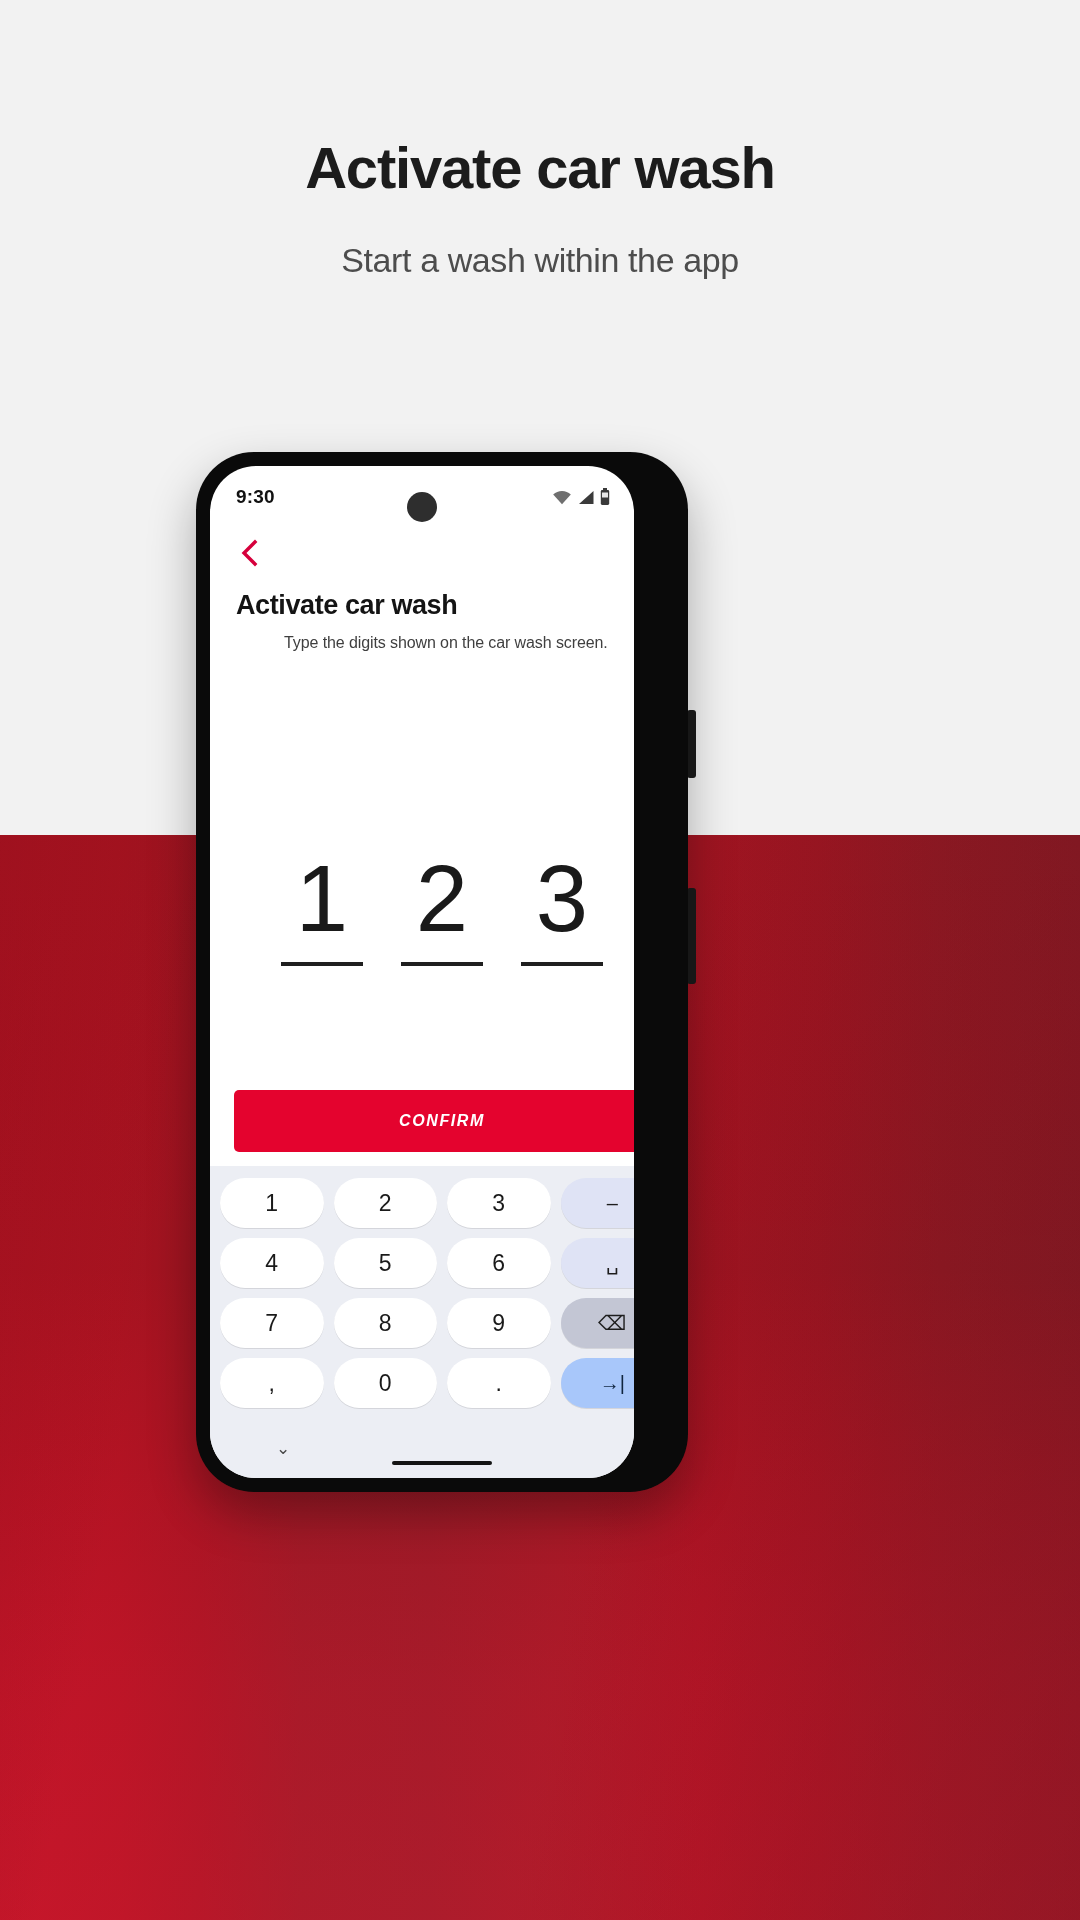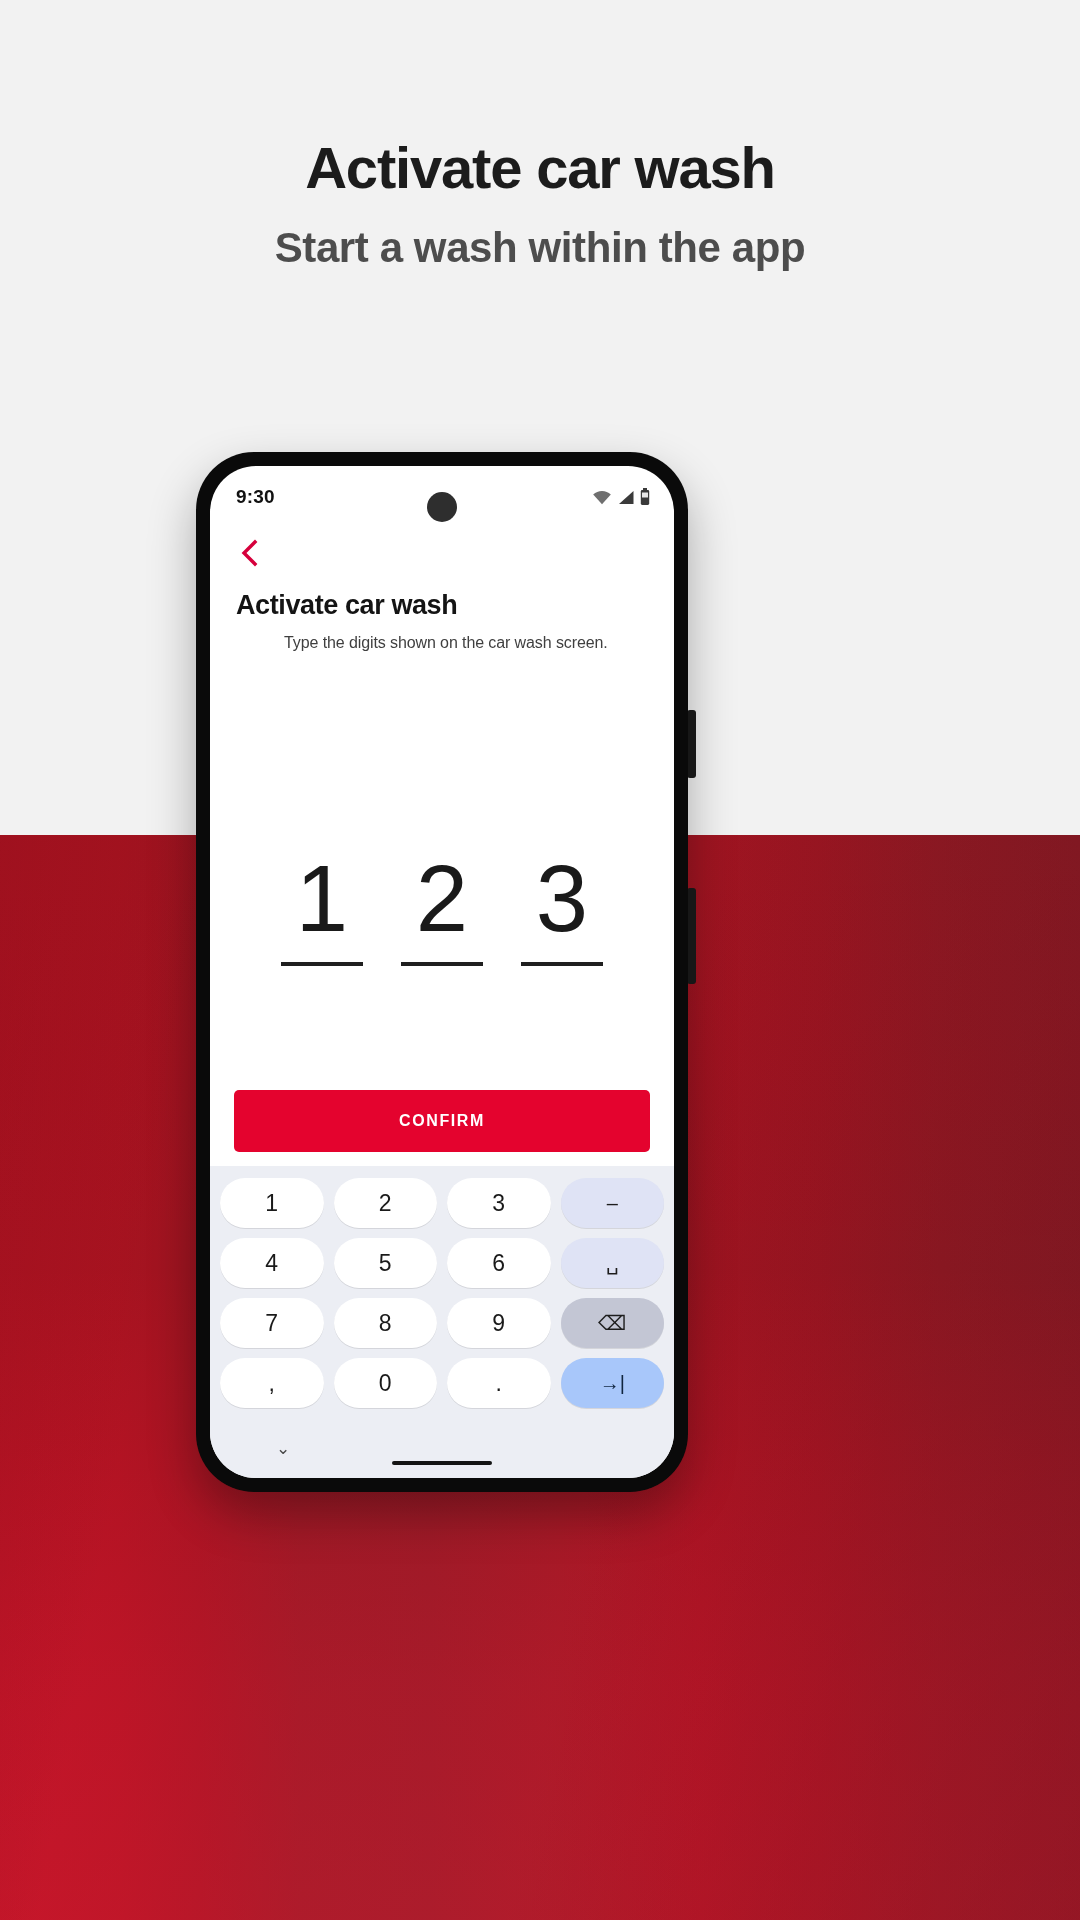--- a/index.html
+++ b/index.html
@@ -53,23 +53,23 @@
   }
   .promo-title {
     margin-top:138px;
     font-size:58px;
     font-weight:bold;
     letter-spacing:-1.2px;
     color:#1c1c1c;
     line-height:1.05;
   }
   .promo-sub {
-    margin-top:24px;
-    font-size:42px;
-    font-weight:bold;
+    margin-top:41px;
+    font-size:34px;
+    font-weight:normal;
     color:#4d4d4d;
     line-height:1.18;
     letter-spacing:-0.4px;
   }
 
   
   .phone-wrap {
     position:absolute; left:196px; top:452px; width:492px; height:1040px; z-index:10;
   }
   .phone-shadow {
@@ -81,21 +81,21 @@
     position:absolute; right:-8px; background:#171717; border-radius:3px;
   }
   .side-btn.b1 { top:258px; width:9px; height:68px; }
   .side-btn.b2 { top:436px; width:9px; height:96px; }
 
   .phone-body {
     position:absolute; left:0; top:0; width:492px; height:1040px;
     background:#0a0a0a; border-radius:58px; padding:14px;
   }
   .screen {
-    width:464px; height:1012px; background:#ffffff; border-radius:46px;
+    width:424px; height:1012px; background:#ffffff; border-radius:46px;
     overflow:hidden; position:relative;
   }
 
   
   .statusbar {
     height:62px; position:relative; display:flex; align-items:center;
     padding:0 26px;
   }
   .clock { font-size:19px; font-weight:bold; color:#111; letter-spacing:0.2px; }
   .punchhole {
@@ -133,21 +133,21 @@
     font-family:"Liberation Sans", sans-serif;
   }
   .code-rule { margin:16px auto 0 auto; width:82px; height:4px; background:#1f1f1f; }
 
   
   .confirm-btn {
     position:absolute; left:24px; top:624px; width:416px; height:62px;
     background:#e4032e; border-radius:5px;
     display:flex; align-items:center; justify-content:center;
     color:#ffffff; font-size:16px; font-weight:bold; letter-spacing:1.6px;
-    cursor:pointer; border:none;
+    cursor:pointer; border:none;font-style:italic;
   }
 
   
   .keyboard {
     position:absolute; left:0; bottom:0; width:464px; height:312px;
     background:#eceef4; padding:12px 10px 0 10px;
   }
   .kbd-row { display:flex; gap:10px; margin-bottom:10px; }
   .key {
     flex:1; height:50px; border-radius:25px; background:#ffffff;

